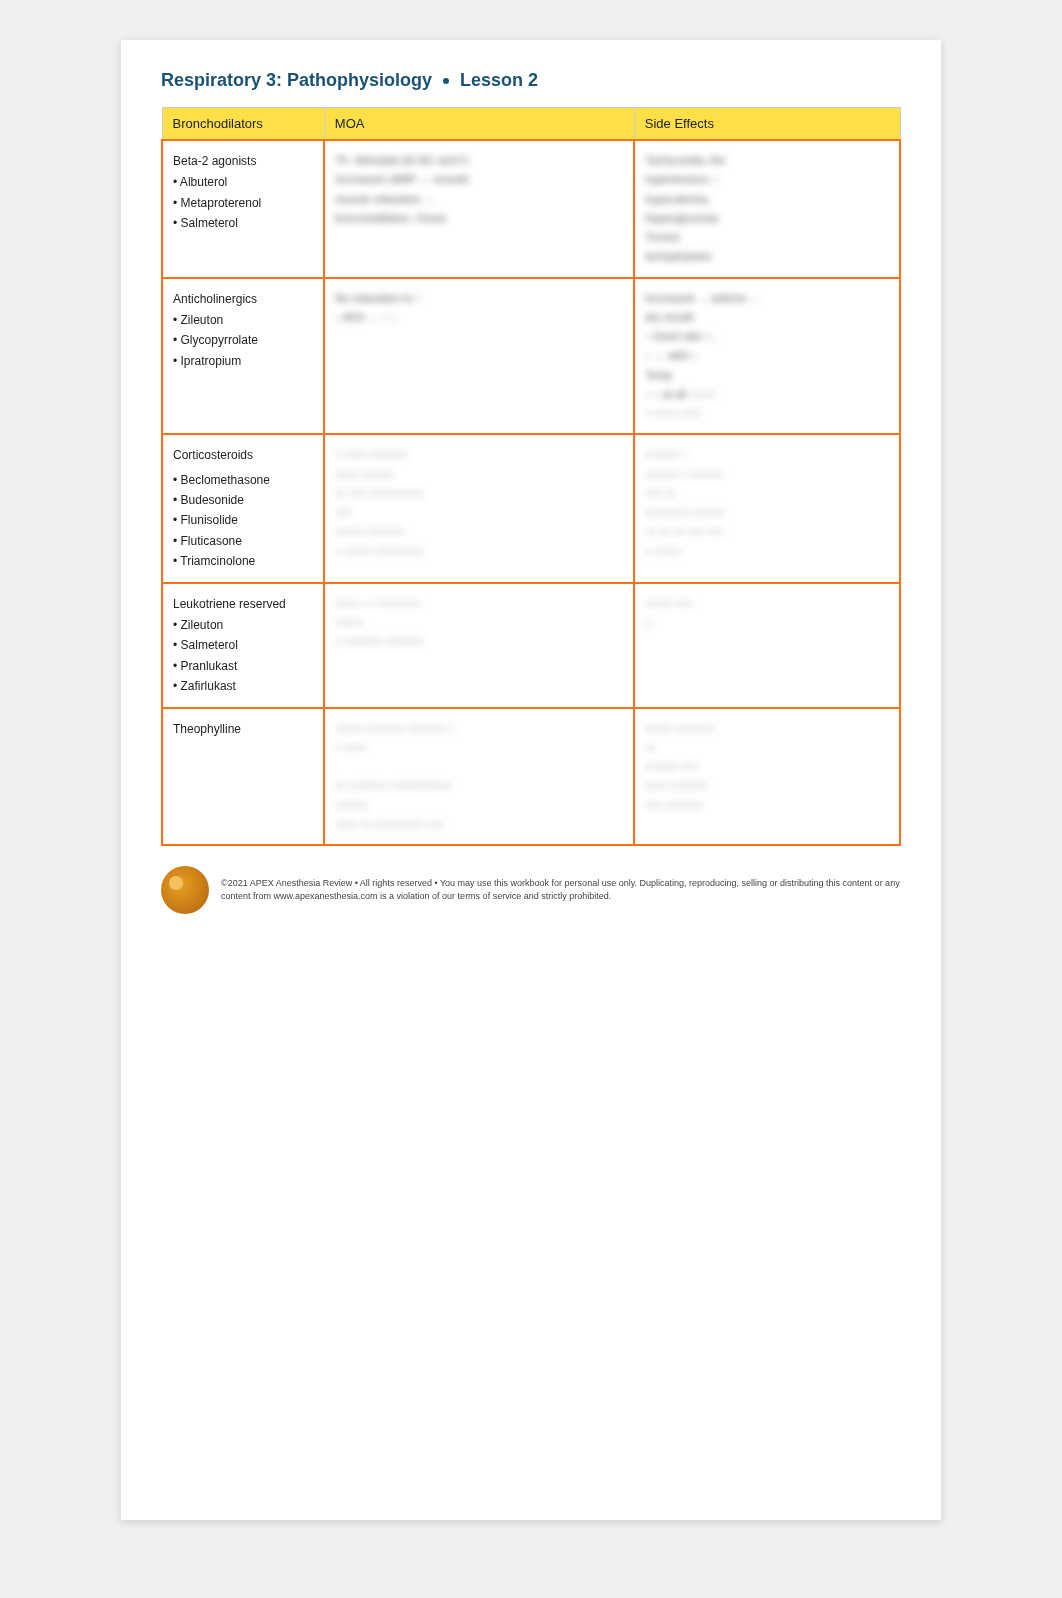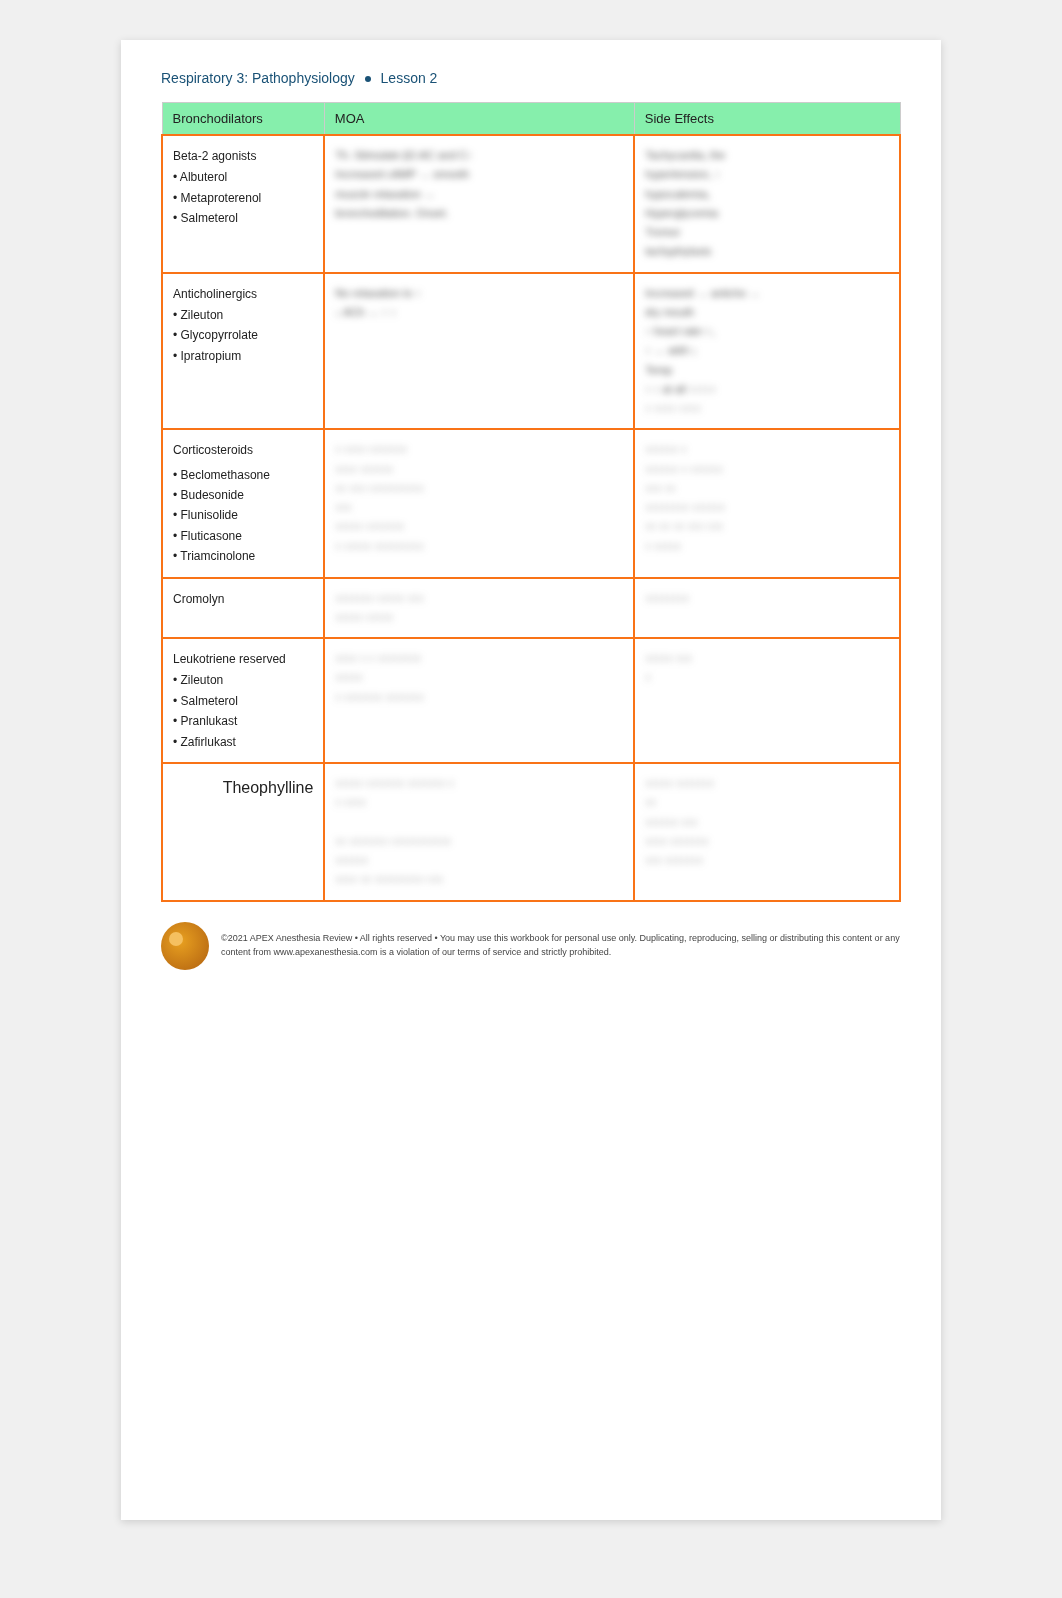--- a/index.html
+++ b/index.html
@@ -15,22 +15,22 @@
     }
     .page {
       background: #fff;
       width: 820px;
       min-height: 1480px;
       padding: 30px 40px 40px 40px;
       box-shadow: 0 2px 8px rgba(0,0,0,0.15);
     }
     .page-title {
       color: #1a5276;
-      font-size: 14px;
-      font-weight: normal;
+      font-size: 18px;
+      font-weight: bold;
       margin-bottom: 16px;
     }
     .dot {
       display: inline-block;
       width: 6px;
       height: 6px;
       background: #1a5276;
       border-radius: 50%;
       margin: 0 6px;
       vertical-align: middle;
@@ -40,21 +40,21 @@
       border-collapse: collapse;
       font-size: 12px;
     }
     th {
       text-align: left;
       padding: 8px 10px;
       font-weight: normal;
       font-size: 13px;
       color: #222;
       border: 1px solid #ccc;
-      background: #86efac;
+      background: #fde047;
     }
     td {
       vertical-align: top;
       padding: 10px 10px;
       border: 2px solid #f97316;
       color: #222;
       font-size: 12px;
       line-height: 1.6;
     }
     .blurred-block {
@@ -151,46 +151,35 @@
           </td>
           <td style="vertical-align: top;">
             <div class="blurred-block">↑ ↑↑↑↑ ↑↑↑↑↑↑↑<br>↑↑↑↑ ↑↑↑↑↑↑<br>↑↑ ↑↑↑ ↑↑↑↑↑↑↑↑↑↑<br>↑↑↑<br>↑↑↑↑↑ ↑↑↑↑↑↑↑<br>↑ ↑↑↑↑↑ ↑↑↑↑↑↑↑↑↑</div>
           </td>
           <td style="vertical-align: top;">
             <div class="blurred-block">↑↑↑↑↑↑ ↑<br>↑↑↑↑↑↑ ↑ ↑↑↑↑↑↑<br>↑↑↑ ↑↑<br>↑↑↑↑↑↑↑↑ ↑↑↑↑↑↑<br>↑↑ ↑↑ ↑↑ ↑↑↑ ↑↑↑<br>↑ ↑↑↑↑↑</div>
           </td>
         </tr>
         <tr>
           <td style="vertical-align: top; font-size: 12px; line-height: 1.7;">
-            <span style="font-weight: normal; display: block; margin-bottom: 1px;">Cromolyn</span>
-          </td>
-          <td style="vertical-align: top;">
-            <div class="blurred-block">↑↑↑↑↑↑↑ ↑↑↑↑↑ ↑↑↑<br>↑↑↑↑↑ ↑↑↑↑↑</div>
-          </td>
-          <td style="vertical-align: top;">
-            <div class="blurred-block">↑↑↑↑↑↑↑↑</div>
-          </td>
-        </tr>
-        <tr>
-          <td style="vertical-align: top; font-size: 12px; line-height: 1.7;">
             <span style="font-weight: normal; display: block; margin-bottom: 1px;">Leukotriene reserved</span>
             <span style="display: block; padding-left: 0px;">• Zileuton</span>
             <span style="display: block; padding-left: 0px;">• Salmeterol</span>
             <span style="display: block; padding-left: 0px;">• Pranlukast</span>
             <span style="display: block; padding-left: 0px;">• Zafirlukast</span>
           </td>
           <td style="vertical-align: top;">
             <div class="blurred-block">↑↑↑↑ ↑ ↑ ↑↑↑↑↑↑↑↑<br>↑↑↑↑↑<br>↑ ↑↑↑↑↑↑↑ ↑↑↑↑↑↑↑</div>
           </td>
           <td style="vertical-align: top;">
             <div class="blurred-block">↑↑↑↑↑ ↑↑↑<br>↑</div>
           </td>
         </tr>
         <tr>
-          <td style="vertical-align: top; font-size: 16px; line-height: 1.7; text-align: right;">
+          <td style="vertical-align: top; font-size: 12px; line-height: 1.7;">
             <span style="font-weight: normal; display: block; margin-bottom: 1px;">Theophylline</span>
           </td>
           <td style="vertical-align: top;">
             <div class="blurred-block">↑↑↑↑↑ ↑↑↑↑↑↑↑ ↑↑↑↑↑↑↑ ↑<br>↑ ↑↑↑↑<br>&nbsp;<br>↑↑ ↑↑↑↑↑↑↑ ↑↑↑↑↑↑↑↑↑↑↑<br>↑↑↑↑↑↑<br>↑↑↑↑ ↑↑ ↑↑↑↑↑↑↑↑↑ ↑↑↑</div>
           </td>
           <td style="vertical-align: top;">
             <div class="blurred-block">↑↑↑↑↑ ↑↑↑↑↑↑↑<br>↑↑<br>↑↑↑↑↑↑ ↑↑↑<br>↑↑↑↑ ↑↑↑↑↑↑↑<br>↑↑↑ ↑↑↑↑↑↑↑</div>
           </td>
         </tr>
       </tbody>

